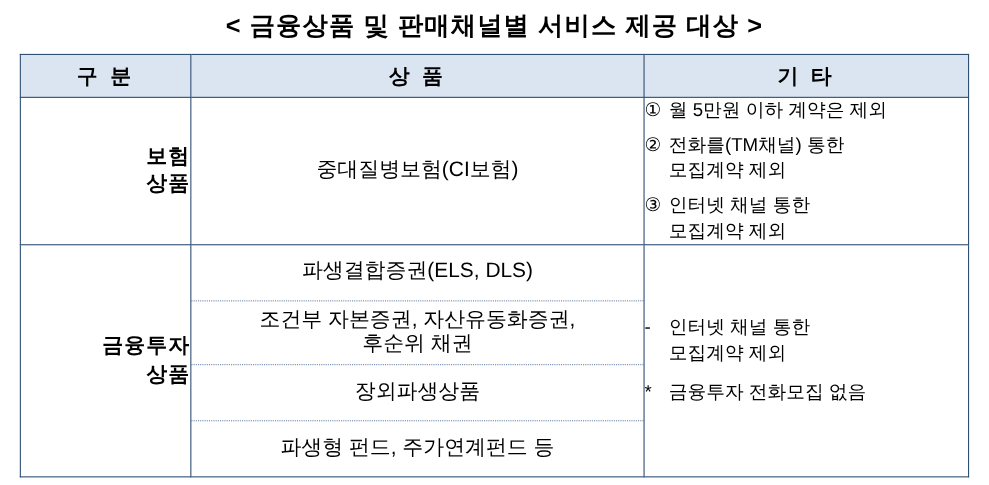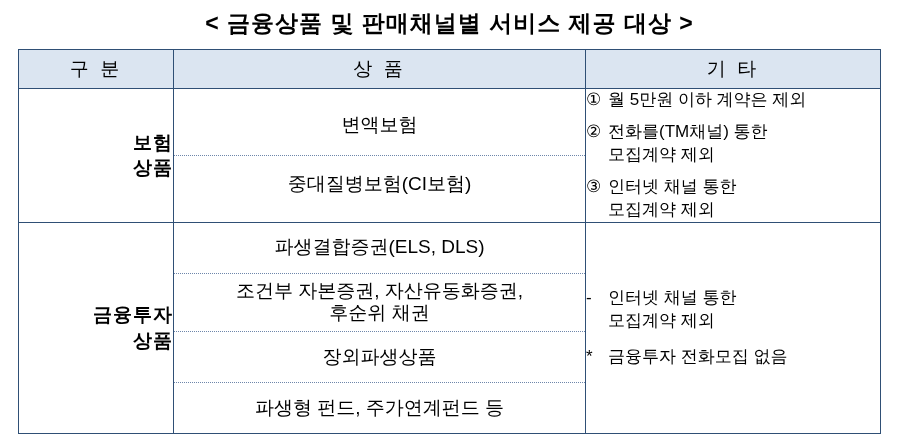--- a/index.html
+++ b/index.html
@@ -37,21 +37,21 @@
   }
   table.main > tbody > tr > td,
   table.main > thead > tr > th {
     border: 1px solid #2f4f75;
     padding: 0;
     vertical-align: middle;
   }
   thead th {
     background: #dbe5f1;
     font-size: 19px;
-    font-weight: normal;
+    font-weight: bold;
     letter-spacing: 3px;
     height: 38px;
   }
   .col-cat { width: 155px; }
   .col-prod { width: 412px; }
   .col-etc  { width: 295px; }
 
   .cat-cell {
     text-align: right;
     font-size: 19px;
@@ -121,23 +121,20 @@
     </thead>
     <tbody>
 
       <tr>
         <td class="cat-cell" style="white-space: pre-line;">보험
 상품</td>
         <td>
           <table class="prod-list ins-rows">
             <tbody>
               <tr>
-                <td>변액보험</td>
-              </tr>
-              <tr>
                 <td>중대질병보험(CI보험)</td>
               </tr>
             </tbody>
           </table>
         </td>
         <td class="etc-cell">
           <div class="etc-item">
             <span class="etc-marker">①</span>
             <span class="etc-text">월 5만원 이하 계약은 제외</span>
           </div>

